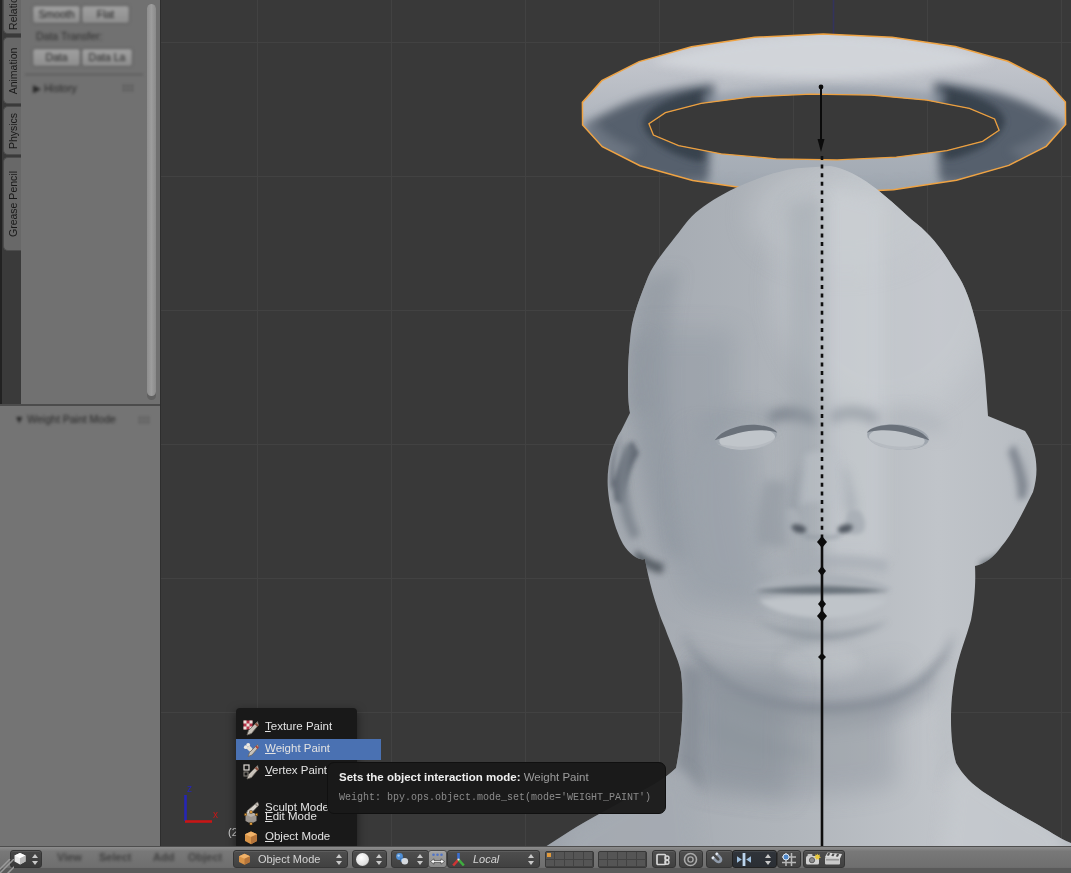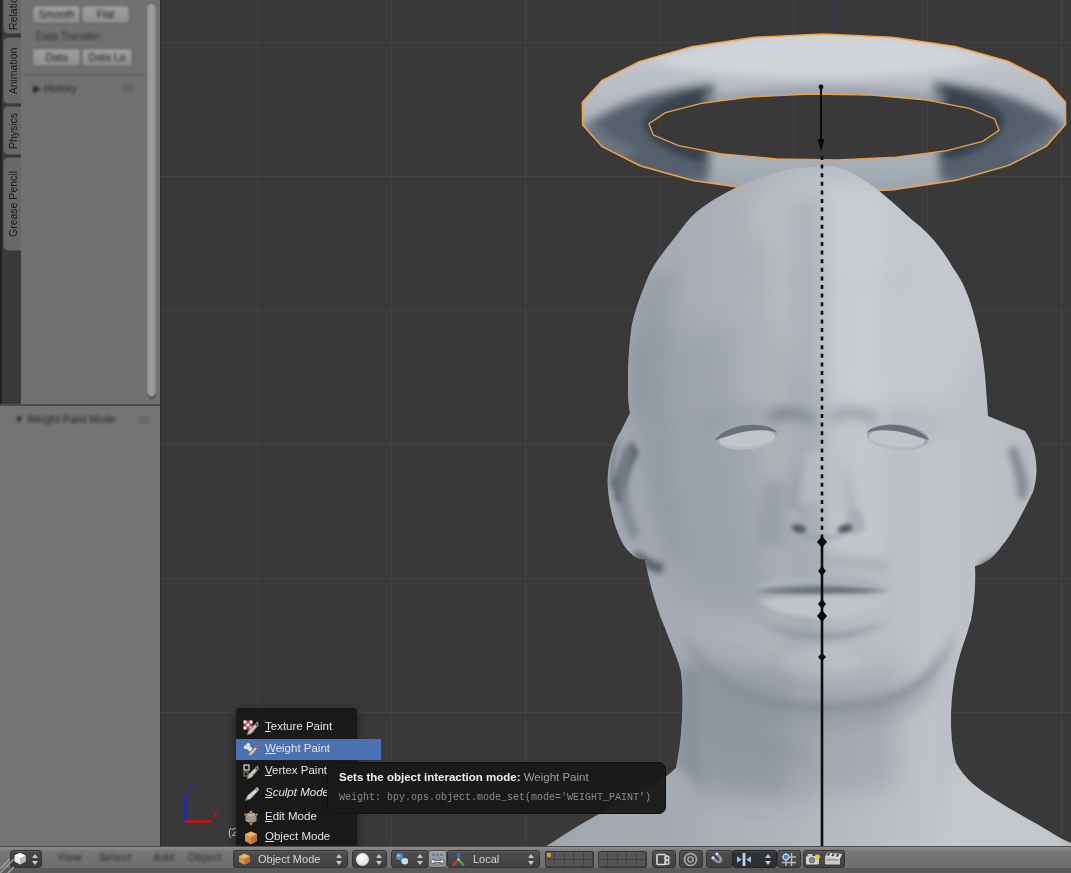--- a/index.html
+++ b/index.html
@@ -309,21 +309,21 @@
     </div>
   <div class="mrow" style="top:53px;">
     <svg class="mi" viewBox="0 0 16 16">
       <rect x="1" y="1" width="5" height="5" fill="none" stroke="#dcd8d2" stroke-width="1.2"></rect>
       <rect x="1" y="8" width="4" height="4" fill="none" stroke="#8a867f" stroke-width="1"></rect>
       <path d="M14.5 1.5 L5.5 10.5 L4 15 L8.5 13.5 L15.5 5 Z" fill="#c8c2ba" stroke="#6a655e" stroke-width="0.8"></path>
       <path d="M12.5 3.5 L15 6" stroke="#8a4b3a" stroke-width="2"></path>
     </svg>
       <span class="ml"><u>V</u>ertex Paint</span>
     </div>
-  <div class="mrow" style="top:75px;font-style:italic;">
+  <div class="mrow" style="top:90px;">
     <svg class="mi" viewBox="0 0 16 16">
       <path d="M14.5 1 L4.5 9.5 L2.5 14.5 L7.5 13 L16 4 Z" fill="#d8d3cc" stroke="#6a655e" stroke-width="0.8"></path>
       <path d="M12.5 3 L14.8 5.4" stroke="#9a938a" stroke-width="1.6"></path>
     </svg>
       <span class="ml"><u>S</u>culpt Mode</span>
     </div>
   <div class="mrow" style="top:99px;">
     <svg class="mi" viewBox="0 0 16 16">
       <path d="M8 2 L13.5 4.5 L13.5 11 L8 13.8 L2.5 11 L2.5 4.5 Z" fill="#9c9690"></path>
       <path d="M8 2 L13.5 4.5 L8 7 L2.5 4.5 Z" fill="#b8b2aa"></path>
@@ -429,21 +429,21 @@
     </svg>
   </div>
 
   <div class="hbox" style="left:447px;width:91px;">
     <svg width="15" height="15" style="position:absolute;left:3px;top:1px" viewBox="0 0 15 15">
       <line x1="7.5" y1="7.5" x2="7.5" y2="1" stroke="#3b6fd1" stroke-width="2.6"></line>
       <line x1="7.5" y1="7.5" x2="2.2" y2="13.5" stroke="#cf3434" stroke-width="2.6"></line>
       <line x1="7.5" y1="7.5" x2="12.8" y2="13.5" stroke="#3fae3f" stroke-width="2.6"></line>
       <circle cx="7.5" cy="7.5" r="1.1" fill="#e8e8e8"></circle>
     </svg>
-    <div class="htext" style="left:25px;">Local</div>
+    <div class="htext" style="left:25px;font-style:italic;">Local</div>
     <div class="harr" style="right:2px;"></div>
   </div>
 
   <div class="lgrid" style="left:545px;">
     <div>
         <span style="position:absolute;left:1px;top:1px;width:4px;height:4px;background:#e09a3c;"></span>
       </div>
     <div></div>
       <div></div>
       <div></div>

